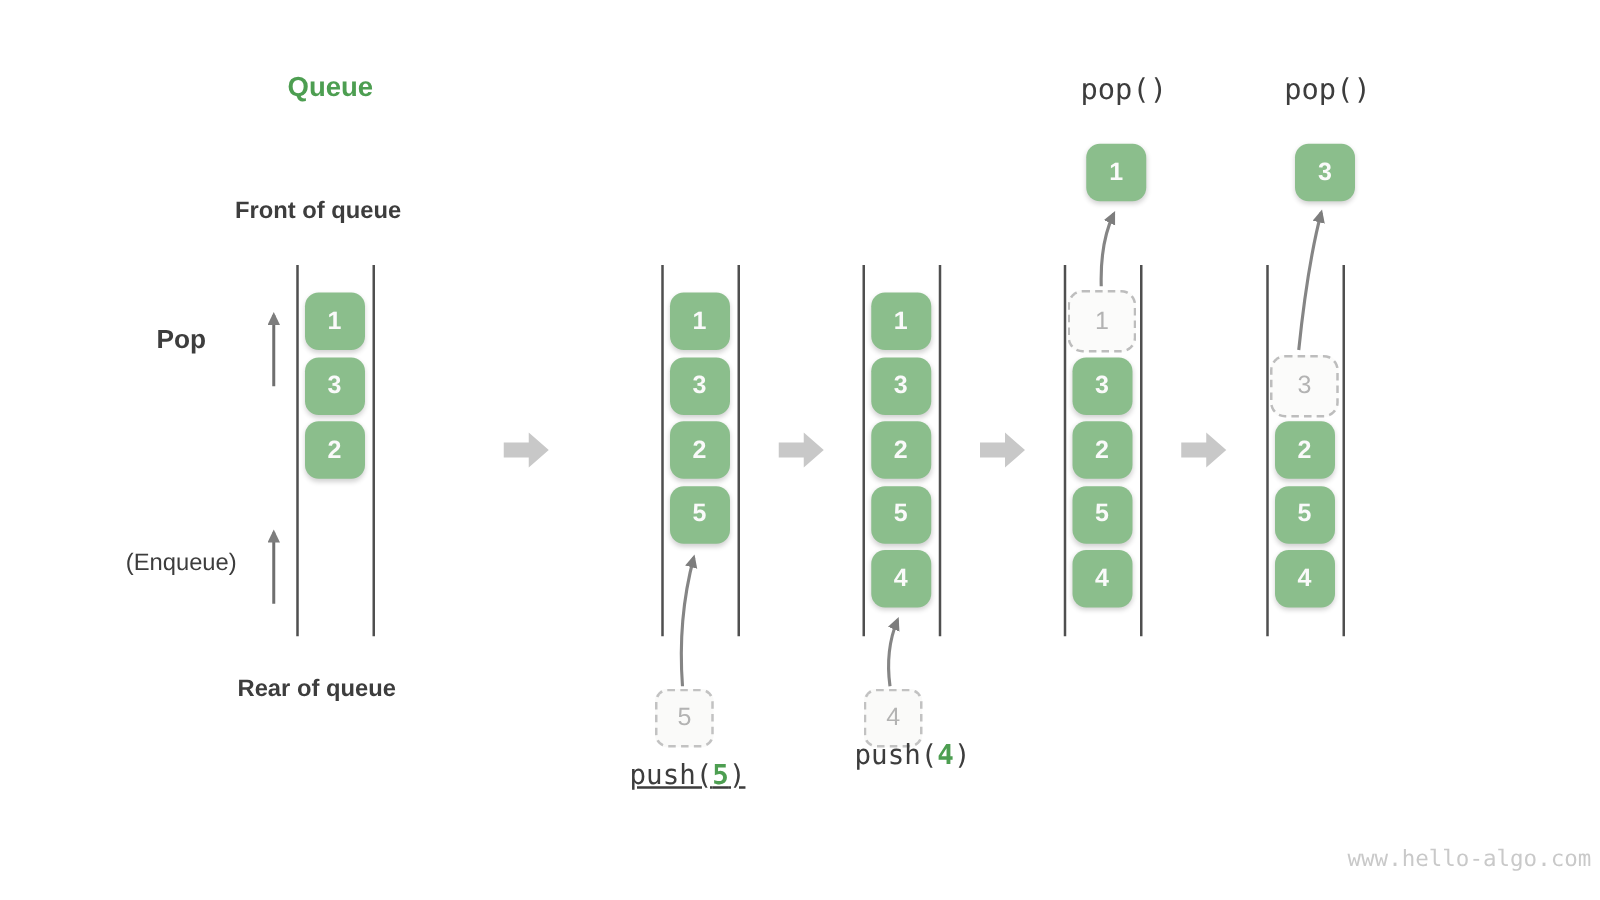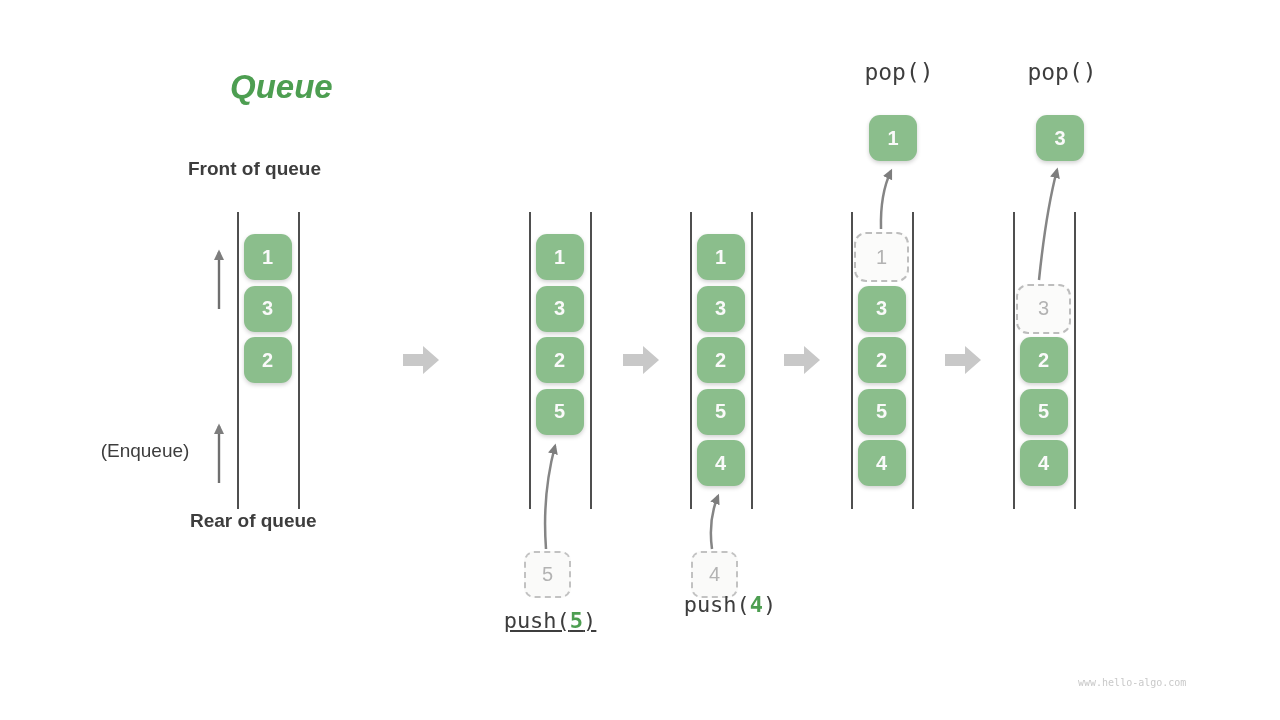--- a/index.html
+++ b/index.html
@@ -7,35 +7,34 @@
     position: relative;
     width: 1280px;
     height: 720px;
     background: #ffffff;
     font-family: "Liberation Sans", sans-serif;
     overflow: hidden;
   }
 
   .title {
     position: absolute;
-    left: 230px; top: 68px;
-    font-size: 33px;
+    left: 230px; top: 57px;
+    font-size: 22px;
     font-weight: bold;
     color: var(--title-green, #4d9e51);
-    font-style: italic;
   }
   .biglabel {
     position: absolute;
     font-size: 19px;
     font-weight: bold;
     color: var(--dark-text, #3d3d3d);
     white-space: nowrap;
   }
   .front { left: 188px; top: 158px; }
-  .rear  { left: 190px; top: 510px; }
+  .rear  { left: 190px; top: 541px; }
 
   .sidegroup {
     position: absolute;
     width: 170px;
     text-align: center;
     color: var(--dark-text, #3d3d3d);
     white-space: nowrap;
   }
   .pop-side  { left: 60px; top: 260px; }
   .push-side { left: 60px; top: 430px; }
@@ -101,41 +100,42 @@
     position: absolute;
     transform: translateX(-50%);
     font-size: 23px;
     text-align: center;
   }
 
   .watermark {
     position: absolute;
     left: 1078px; top: 677px;
     font-family: "DejaVu Sans Mono", monospace;
-    font-size: 10px;
+    font-size: 18px;
     color: #c9c9c9;
   }
 
   #arrow-layer {
     position: absolute;
     left: 0; top: 0;
     pointer-events: none;
   }
 </style>
 </head>
 <body>
 
 <div id="canvas">
 
   <div class="title">Queue</div>
 
   <div class="biglabel front">Front of queue</div>
   <div class="biglabel rear">Rear of queue</div>
 
   <div class="sidegroup pop-side">
+    <div class="main">Pop</div>
   </div>
   <div class="sidegroup push-side">
     <div class="alias">(Enqueue)</div>
   </div>
 
   <svg id="arrow-layer" width="1280" height="720" viewBox="0 0 1280 720">
     <defs>
       <marker id="ah" markerUnits="userSpaceOnUse" markerWidth="14" markerHeight="12" refX="8" refY="5" orient="auto">
         <path d="M0,0 L10.5,5 L0,10 Z" fill="#7d7d7d"></path>
       </marker>

